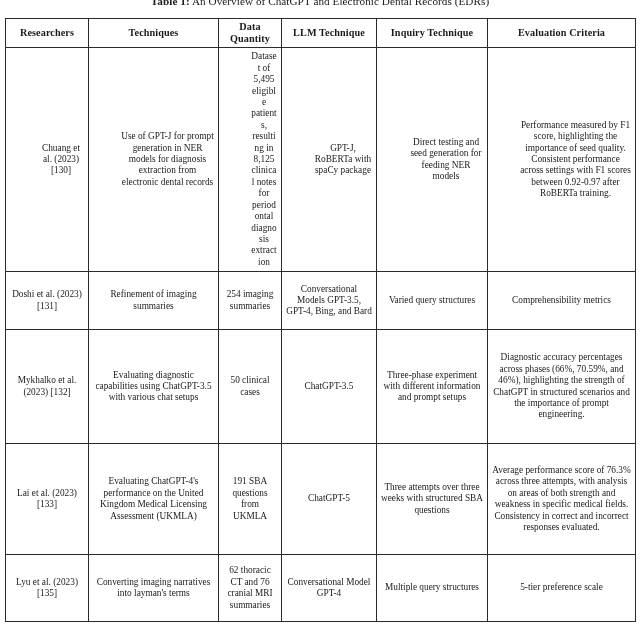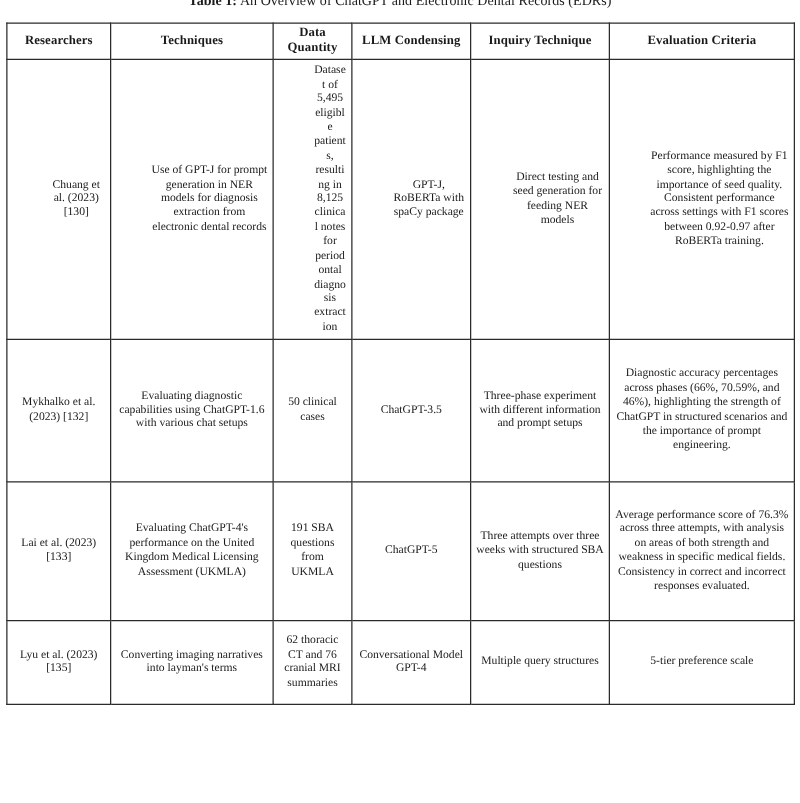--- a/index.html
+++ b/index.html
@@ -110,41 +110,49 @@
         <col class="c-dataquantity">
         <col class="c-llmcategories">
         <col class="c-inquiry">
         <col class="c-evaluation">
       </colgroup>
       <thead>
         <tr>
           <th>Researchers</th>
           <th>Techniques</th>
           <th>Data Quantity</th>
-          <th>LLM Condensing</th>
+          <th>LLM Technique</th>
           <th>Inquiry Technique</th>
           <th>Evaluation Criteria</th>
         </tr>
       </thead>
       <tbody>
 
 
         <tr class="row-chuang">
           <td>Chuang et al. (2023)[130]</td>
           <td>Use of GPT-J for prompt generation in NER models for diagnosis extraction from electronic dental records</td>
           <td>Dataset of 5,495 eligible patients, resulting in 8,125 clinical notes for periodontal diagnosis extraction</td>
           <td>GPT-J, RoBERTa with spaCy package</td>
           <td>Direct testing and seed generation for feeding NER models</td>
           <td>Performance measured by F1 score, highlighting the importance of seed quality. Consistent performance across settings with F1 scores between 0.92-0.97 after RoBERTa training.</td>
         </tr>
 
+        <tr class="row-doshi">
+          <td>Doshi et al. (2023) [131]</td>
+          <td>Refinement of imaging summaries</td>
+          <td>254 imaging summaries</td>
+          <td>Conversational Models GPT-3.5, GPT-4, Bing, and Bard</td>
+          <td>Varied query structures</td>
+          <td>Comprehensibility metrics</td>
+        </tr>
 
         <tr class="row-mykhalko">
           <td>Mykhalko et al. (2023) [132]</td>
-          <td>Evaluating diagnostic capabilities using ChatGPT-1.6 with various chat setups</td>
+          <td>Evaluating diagnostic capabilities using ChatGPT-3.5 with various chat setups</td>
           <td>50 clinical cases</td>
           <td>ChatGPT-3.5</td>
           <td>Three-phase experiment with different information and prompt setups</td>
           <td>Diagnostic accuracy percentages across phases (66%, 70.59%, and 46%), highlighting the strength of ChatGPT in structured scenarios and the importance of prompt engineering.</td>
         </tr>
 
         <tr class="row-lai">
           <td>Lai et al. (2023) [133]</td>
           <td>Evaluating ChatGPT-4's performance on the United Kingdom Medical Licensing Assessment (UKMLA)</td>
           <td>191 SBA questions from UKMLA</td>

